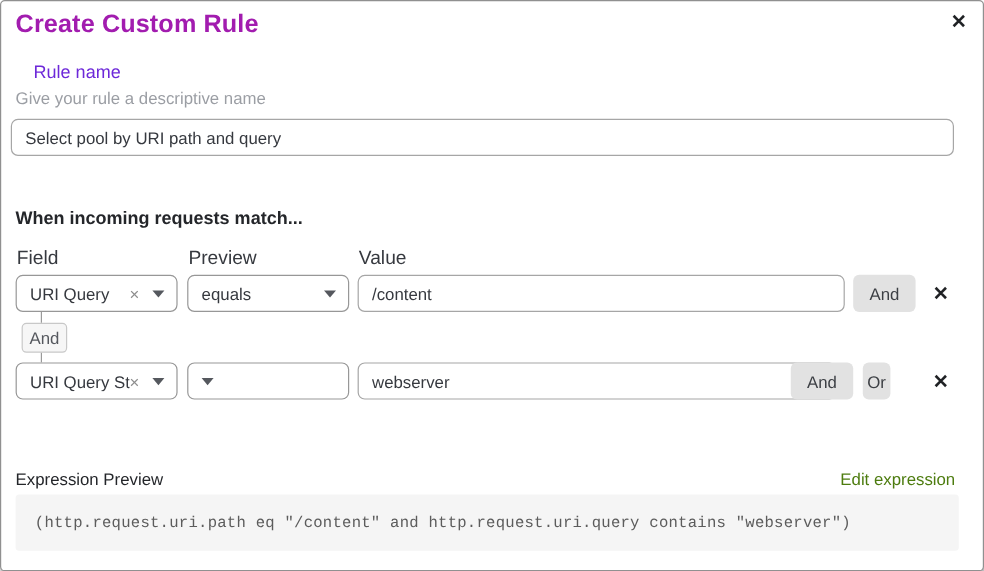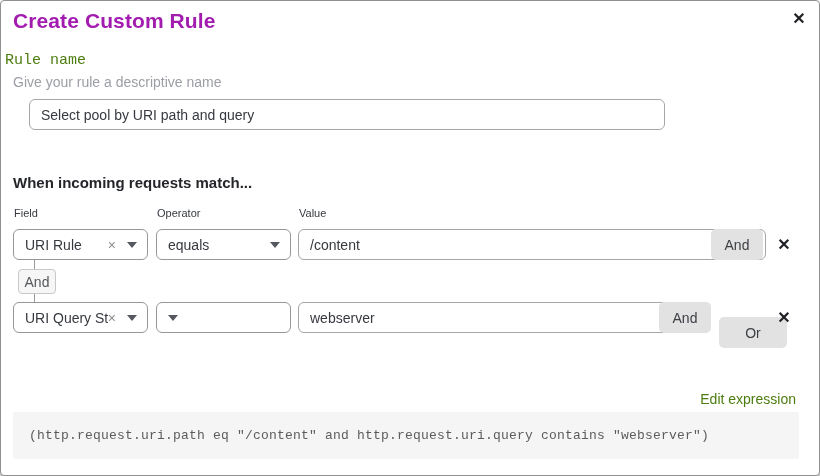--- a/index.html
+++ b/index.html
@@ -26,38 +26,38 @@
     letter-spacing: .1px;
   }
   .close-x {
     right: 9px; top: 6px;
     width: 22px; height: 22px;
     display: flex; align-items: center; justify-content: center;
     font-size: 16px; font-weight: 700; color: #1f2124;
     cursor: pointer;
   }
 
-  .field-label { left: 4px; top: 51px; font-size: 15px; color: #4d7c0f; font-family: Liberation Mono, monospace; }
+  .field-label { left: 27px; top: 51px; font-size: 15px; color: #6d28d9; }
   .helper-text { left: 12px; top: 73px; font-size: 14px; color: #9b9ea4; }
 
   .text-input {
     height: 31px;
     border: 1px solid #a6a6a6;
     border-radius: 6px;
     background: #fff;
     padding: 0 11px;
     font-family: "Liberation Sans", sans-serif;
     font-size: 14px; color: #36393f;
     outline: none;
   }
-  .rule-name-input { left: 28px; top: 98px; width: 636px; }
+  .rule-name-input { left: 8px; top: 98px; width: 786px; }
 
   .section-heading { left: 12px; top: 173px; font-size: 15px; font-weight: 700; color: #24262a; }
 
-  .col-label { top: 206px; font-size: 11px; color: #36393f; }
+  .col-label { top: 206px; font-size: 16px; color: #36393f; }
   .col-field { left: 13px; }
   .col-operator { left: 156px; }
   .col-value { left: 298px; }
 
   .select {
     height: 31px;
     border: 1px solid #979797;
     border-radius: 6px;
     background: #fff;
     display: flex; align-items: center;
@@ -76,35 +76,35 @@
     width: 0; height: 0;
     border-left: 5px solid transparent;
     border-right: 5px solid transparent;
     border-top: 6px solid #55585e;
   }
 
   .row1 { top: 228px; }
   .row2 { top: 301px; }
   .sel-field { left: 12px; width: 135px; }
   .sel-operator { left: 155px; width: 135px; }
-  .val-input-1 { left: 297px; top: 228px; width: 468px; }
+  .val-input-1 { left: 297px; top: 228px; width: 406px; }
   .val-input-2 { left: 297px; top: 301px; width: 399px; }
 
   .logic-btn {
     height: 31px;
     background: #e2e2e2;
     border: none; border-radius: 5px;
     font-family: "Liberation Sans", sans-serif;
     font-size: 14px; color: #3c3f44;
     display: flex; align-items: center; justify-content: center;
     cursor: pointer;
   }
   .and-btn-1 { left: 710px; top: 228px; width: 52px; }
   .and-btn-2 { left: 658px; top: 301px; width: 52px; }
-  .or-btn-2  { left: 718px; top: 301px; width: 68px; margin-top: 15px; }
+  .or-btn-2  { left: 718px; top: 301px; width: 23px; }
 
   .delete-x {
     width: 22px; height: 31px;
     display: flex; align-items: center; justify-content: center;
     font-size: 16px; font-weight: 700; color: #1f2124;
     cursor: pointer;
   }
   .del-1 { left: 772px; top: 228px; }
   .del-2 { left: 772px; top: 301px; }
 
@@ -150,25 +150,25 @@
   <div class="abs title">Create Custom Rule</div>
   <div class="abs close-x">✕</div>
 
   <div class="abs field-label">Rule name</div>
   <div class="abs helper-text">Give your rule a descriptive name</div>
   <input class="abs text-input rule-name-input" value="Select pool by URI path and query" style="">
 
   <div class="abs section-heading">When incoming requests match...</div>
 
   <div class="abs col-label col-field">Field</div>
-  <div class="abs col-label col-operator">Operator</div>
+  <div class="abs col-label col-operator">Preview</div>
   <div class="abs col-label col-value">Value</div>
 
   <div class="abs select sel-field row1">
-    <span class="sel-text">URI Rule</span>
+    <span class="sel-text">URI Query</span>
     <span class="clear-x">×</span>
     <span class="caret"></span>
   </div>
   <div class="abs select sel-operator row1">
     <span class="sel-text">equals</span>
     <span class="caret"></span>
   </div>
   <input class="abs text-input val-input-1" value="/content" style="">
   <button class="abs logic-btn and-btn-1">And</button>
   <div class="abs delete-x del-1">✕</div>
@@ -183,18 +183,19 @@
     <span class="caret"></span>
   </div>
   <div class="abs select sel-operator row2">
     <span class="caret"></span>
   </div>
   <input class="abs text-input val-input-2" value="webserver" style="">
   <button class="abs logic-btn and-btn-2">And</button>
   <button class="abs logic-btn or-btn-2">Or</button>
   <div class="abs delete-x del-2">✕</div>
 
+  <div class="abs expr-label">Expression Preview</div>
   <div class="abs expr-edit-link">Edit expression</div>
   <div class="abs expr-code-block">
     <span class="expr-code">(http.request.uri.path eq "/content" and http.request.uri.query contains "webserver")</span>
   </div>
 
 </div>
 
 </body></html>

